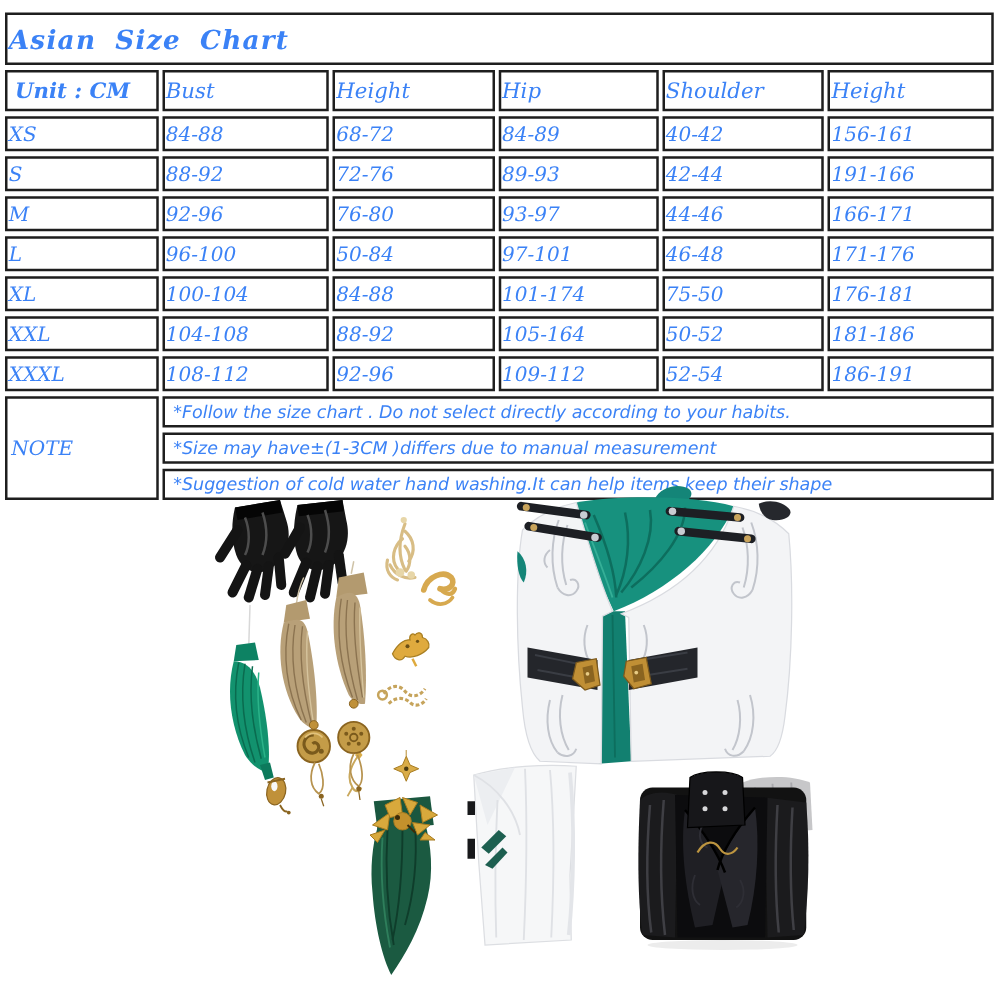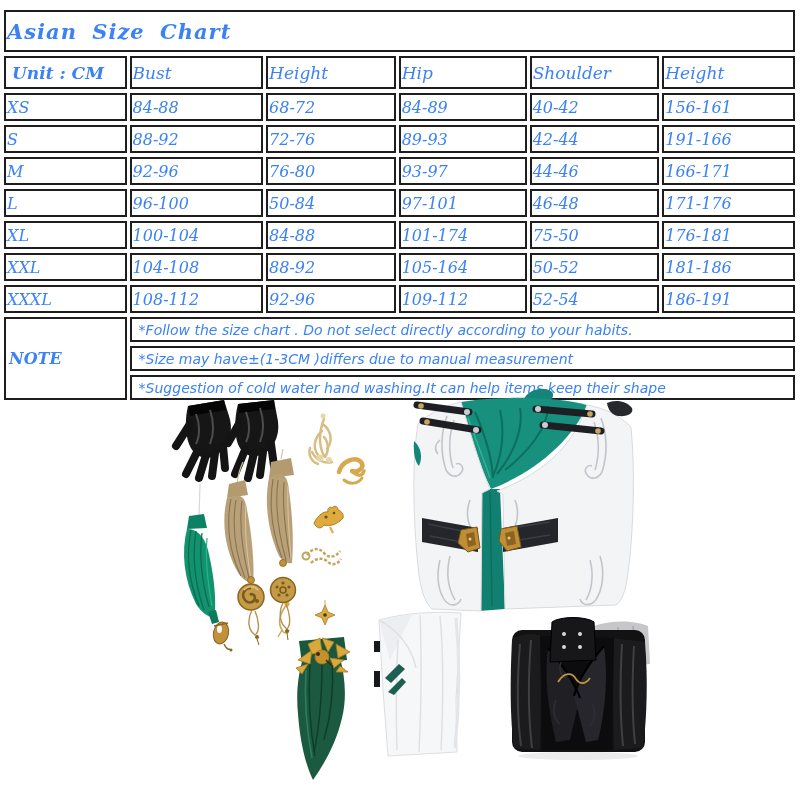--- a/index.html
+++ b/index.html
@@ -5,21 +5,21 @@
   html,body{margin:0;padding:0;background:#ffffff;}
   body{width:800px;height:800px;position:relative;font-family:"DejaVu Serif","Liberation Serif",serif;}
   .chart-wrap{position:absolute;top:6px;left:1px;width:797px;}
   table.size-chart{border-collapse:separate;border-spacing:3px 4px;width:100%;table-layout:fixed;}
   table.size-chart td{border:2px solid #1e1e1e;background:#fff;color:#3b82f6;text-align:left;
     font-style:italic;overflow:hidden;white-space:nowrap;}
   td.title-cell{background:#0e7a81;font-weight:bold;font-size:21px;height:36px;letter-spacing:1px;word-spacing:7px;}
   tr.head-row td{font-size:17px;height:27px;}
   td.unit-cell{background:#0e7a81;text-align:left;padding-left:6px;font-weight:bold;font-size:15px;}
   tr.data-row td{font-size:16px;height:22px;margin-left:12px;}
-  td.note-label{font-weight:bold;text-align:left;padding-left:3px;font-size:16px;font-style:italic;}
+  td.note-label{font-weight:normal;text-align:left;padding-left:3px;font-size:16px;font-style:italic;}
   td.note-cell{text-align:left;padding-left:7px;font-size:14px;height:19px;
     font-family:"DejaVu Sans","Liberation Sans",sans-serif;font-style:italic;margin-top:32px;}
   .photo{position:absolute;left:0;top:378px;}
 </style>
 </head>
 <body>
 
 <div class="chart-wrap">
 <table class="size-chart">
   <colgroup>

